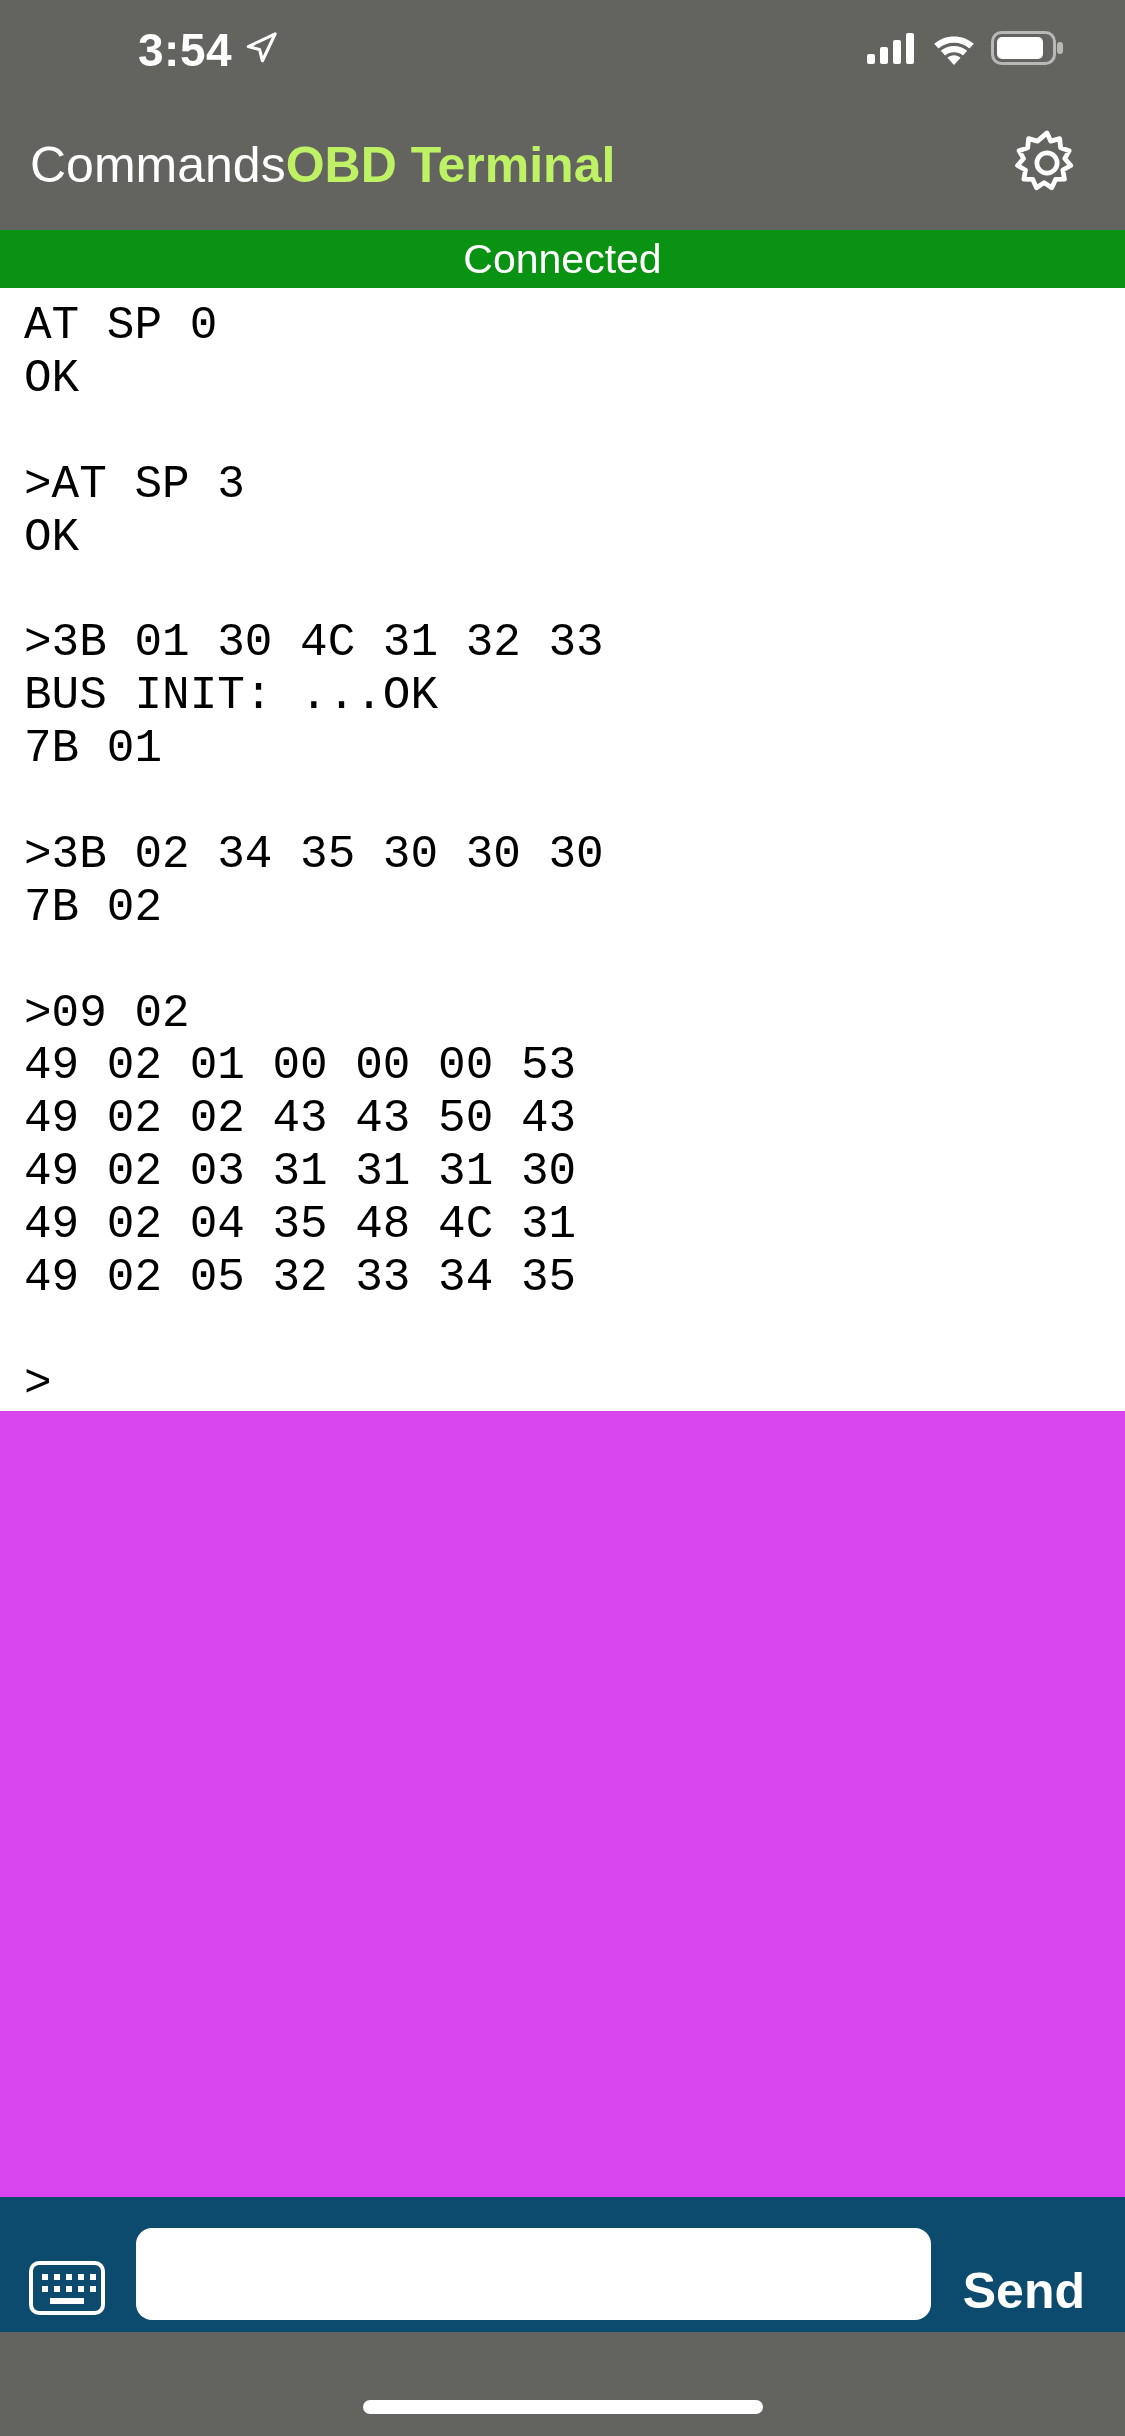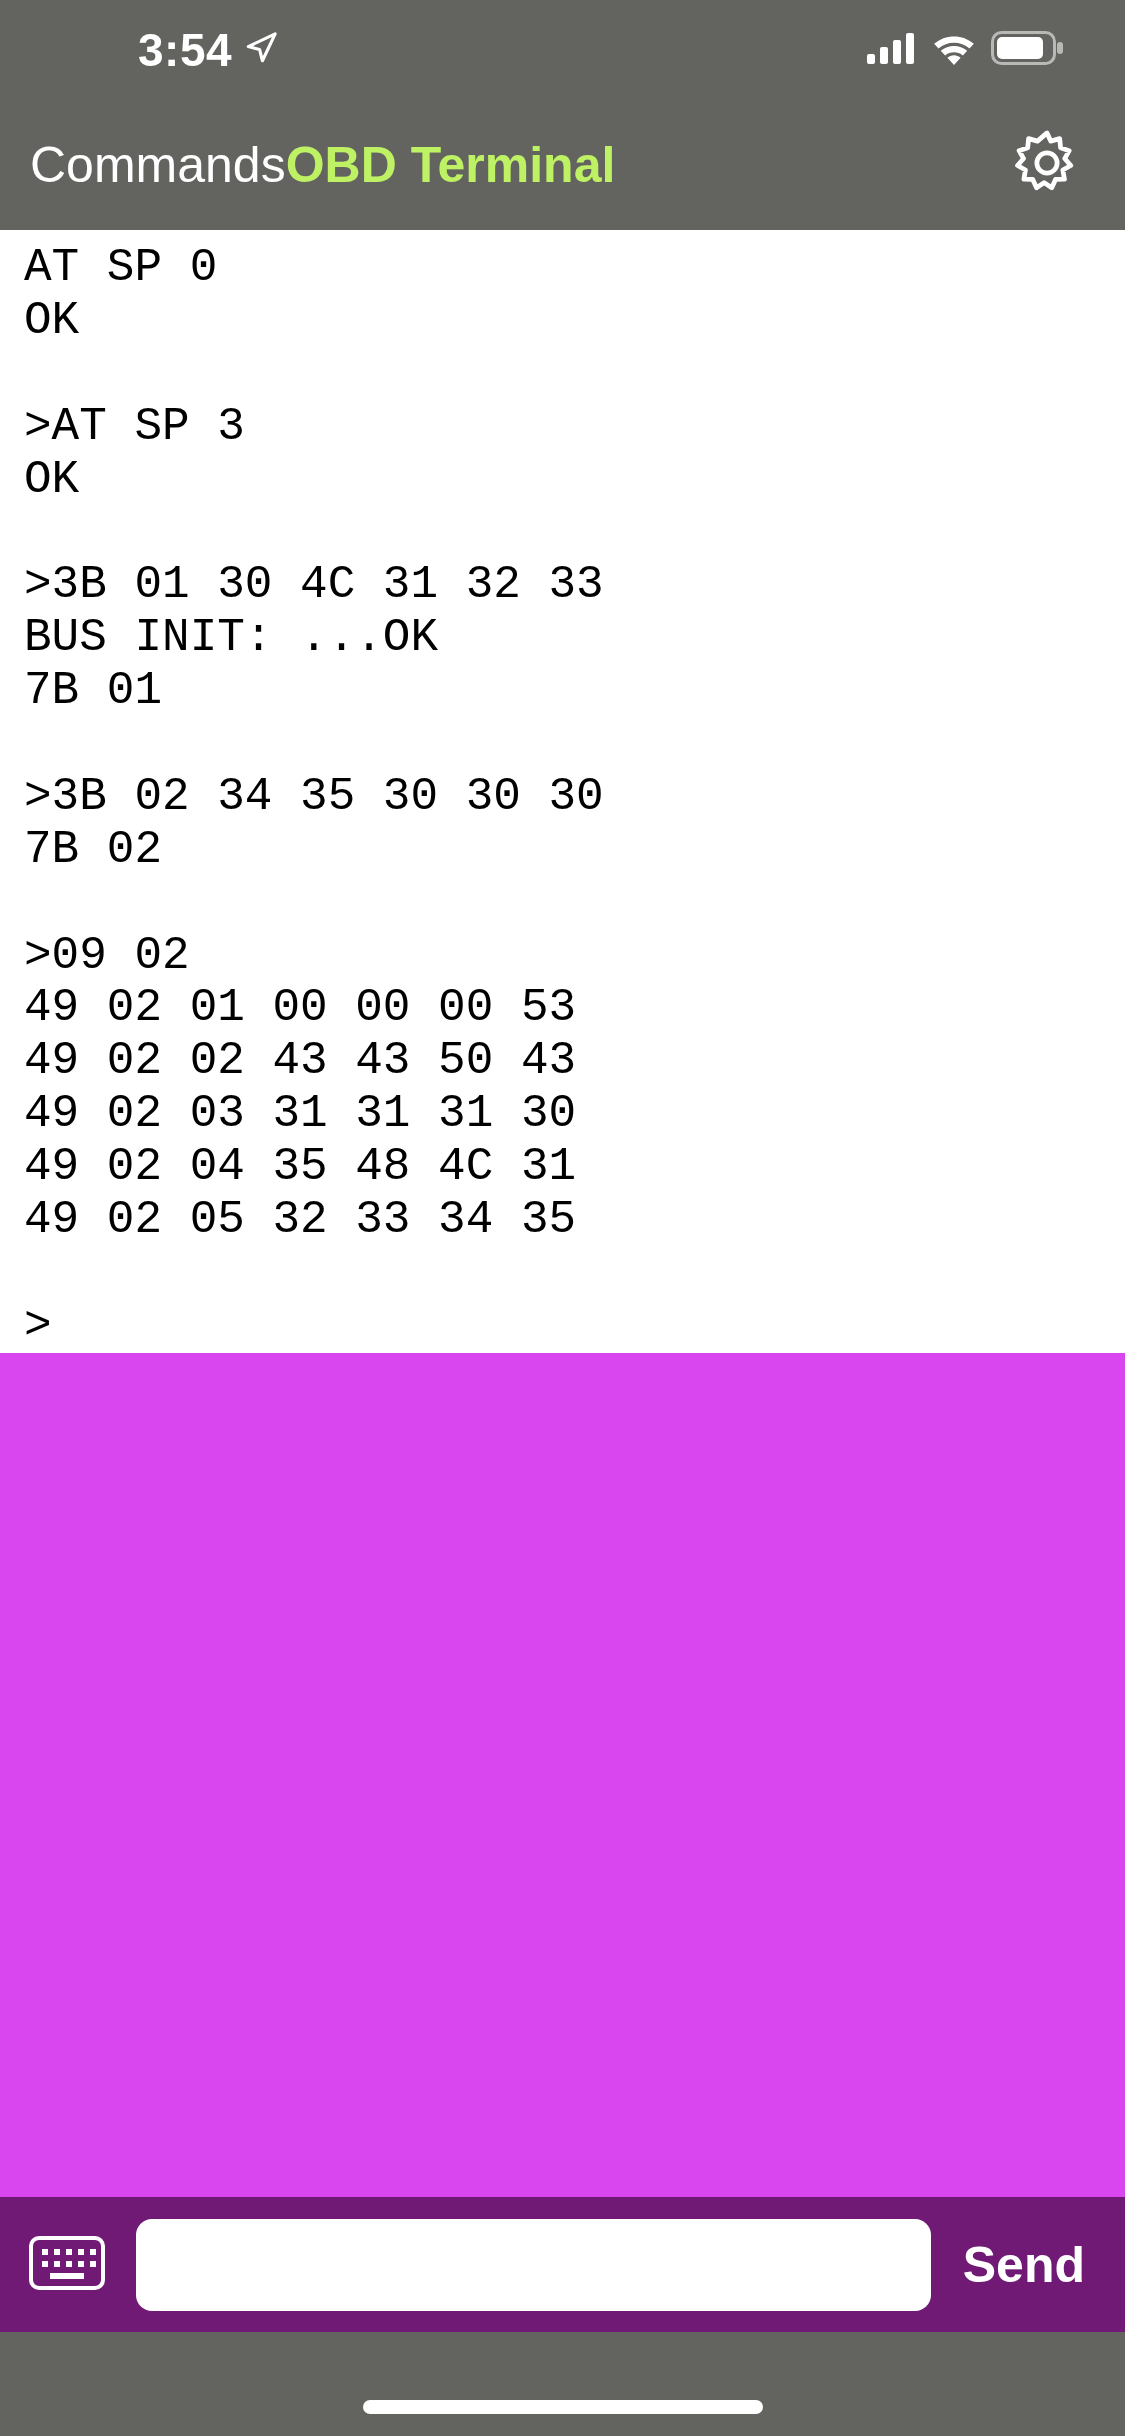--- a/index.html
+++ b/index.html
@@ -17,21 +17,21 @@
     .nav-title { color: #bef264; font-size: 50px; font-weight: 700; }
     .nav-gear { position: absolute; right: 40px; top: 50%; transform: translateY(-50%); }
 
     
     .status-banner { width: 100%; height: 58px; background: #0a9312; display: flex; align-items: center; justify-content: center; color: #fff; font-size: 41px; font-weight: 400; }
 
     
     .terminal { width: 100%; background: #fff; flex: 1; padding: 12px 24px 0 24px; font-family: 'Menlo', 'Courier New', monospace; font-size: 46px; color: #000; line-height: 1.15; white-space: pre; overflow: hidden; }
 
     
-    .input-toolbar { width: 100%; height: 135px; background: #701a75; display: flex; align-items: center; padding: 12px 28px; gap: 30px; position: absolute; bottom: 104px; left: 0; }
+    .input-toolbar { width: 100%; height: 135px; background: #0c4a6e; display: flex; align-items: flex-end; padding: 12px 28px; gap: 30px; position: absolute; bottom: 104px; left: 0; }
     .command-input { flex: 1; height: 92px; background: #fff; border: none; border-radius: 16px; padding: 0 28px; font-size: 44px; }
     .send-btn { color: #fff; font-size: 50px; font-weight: 700; padding: 0 12px 0 2px; }
 
     
     .home-area { width: 100%; height: 104px; background: #63635f; position: absolute; bottom: 0; left: 0; display: flex; align-items: flex-end; justify-content: center; padding-bottom: 22px; }
     .home-indicator { width: 400px; height: 14px; background: #fff; border-radius: 7px; }
 
     .main-stack { display:flex; flex-direction:column; width:1125px; height:2436px; position:relative; }
     .terminal-wrap { flex:1; background:#d946ef; overflow:hidden; }
   </style>
@@ -79,20 +79,23 @@
     <span class="nav-gear">
       <span>
         <svg width="76" height="76" viewBox="0 0 24 24" fill="none" stroke="#fff" stroke-width="1.5" stroke-linejoin="round" stroke-linecap="round">
           <circle cx="12" cy="12" r="3.2"></circle>
           <path d="M12 2.5 L13.2 5.1 L16 4.3 L16.3 7.2 L19 8.1 L17.6 10.6 L19.5 12.8 L17 14.2 L17.5 17.1 L14.7 17.2 L13.5 19.8 L11.1 18.2 L8.7 19.8 L7.5 17.2 L4.7 17.1 L5.2 14.2 L2.7 12.8 L4.6 10.6 L3.2 8.1 L5.9 7.2 L6.2 4.3 L9 5.1 Z"></path>
         </svg>
       </span>
     </span>
   </div>
 
+  <div class="status-banner">
+    <span>Connected</span>
+  </div>
 
   <div class="terminal-wrap">
     <div class="terminal">AT SP 0
 OK
 
 &gt;AT SP 3
 OK
 
 &gt;3B 01 30 4C 31 32 33
 BUS INIT: ...OK

